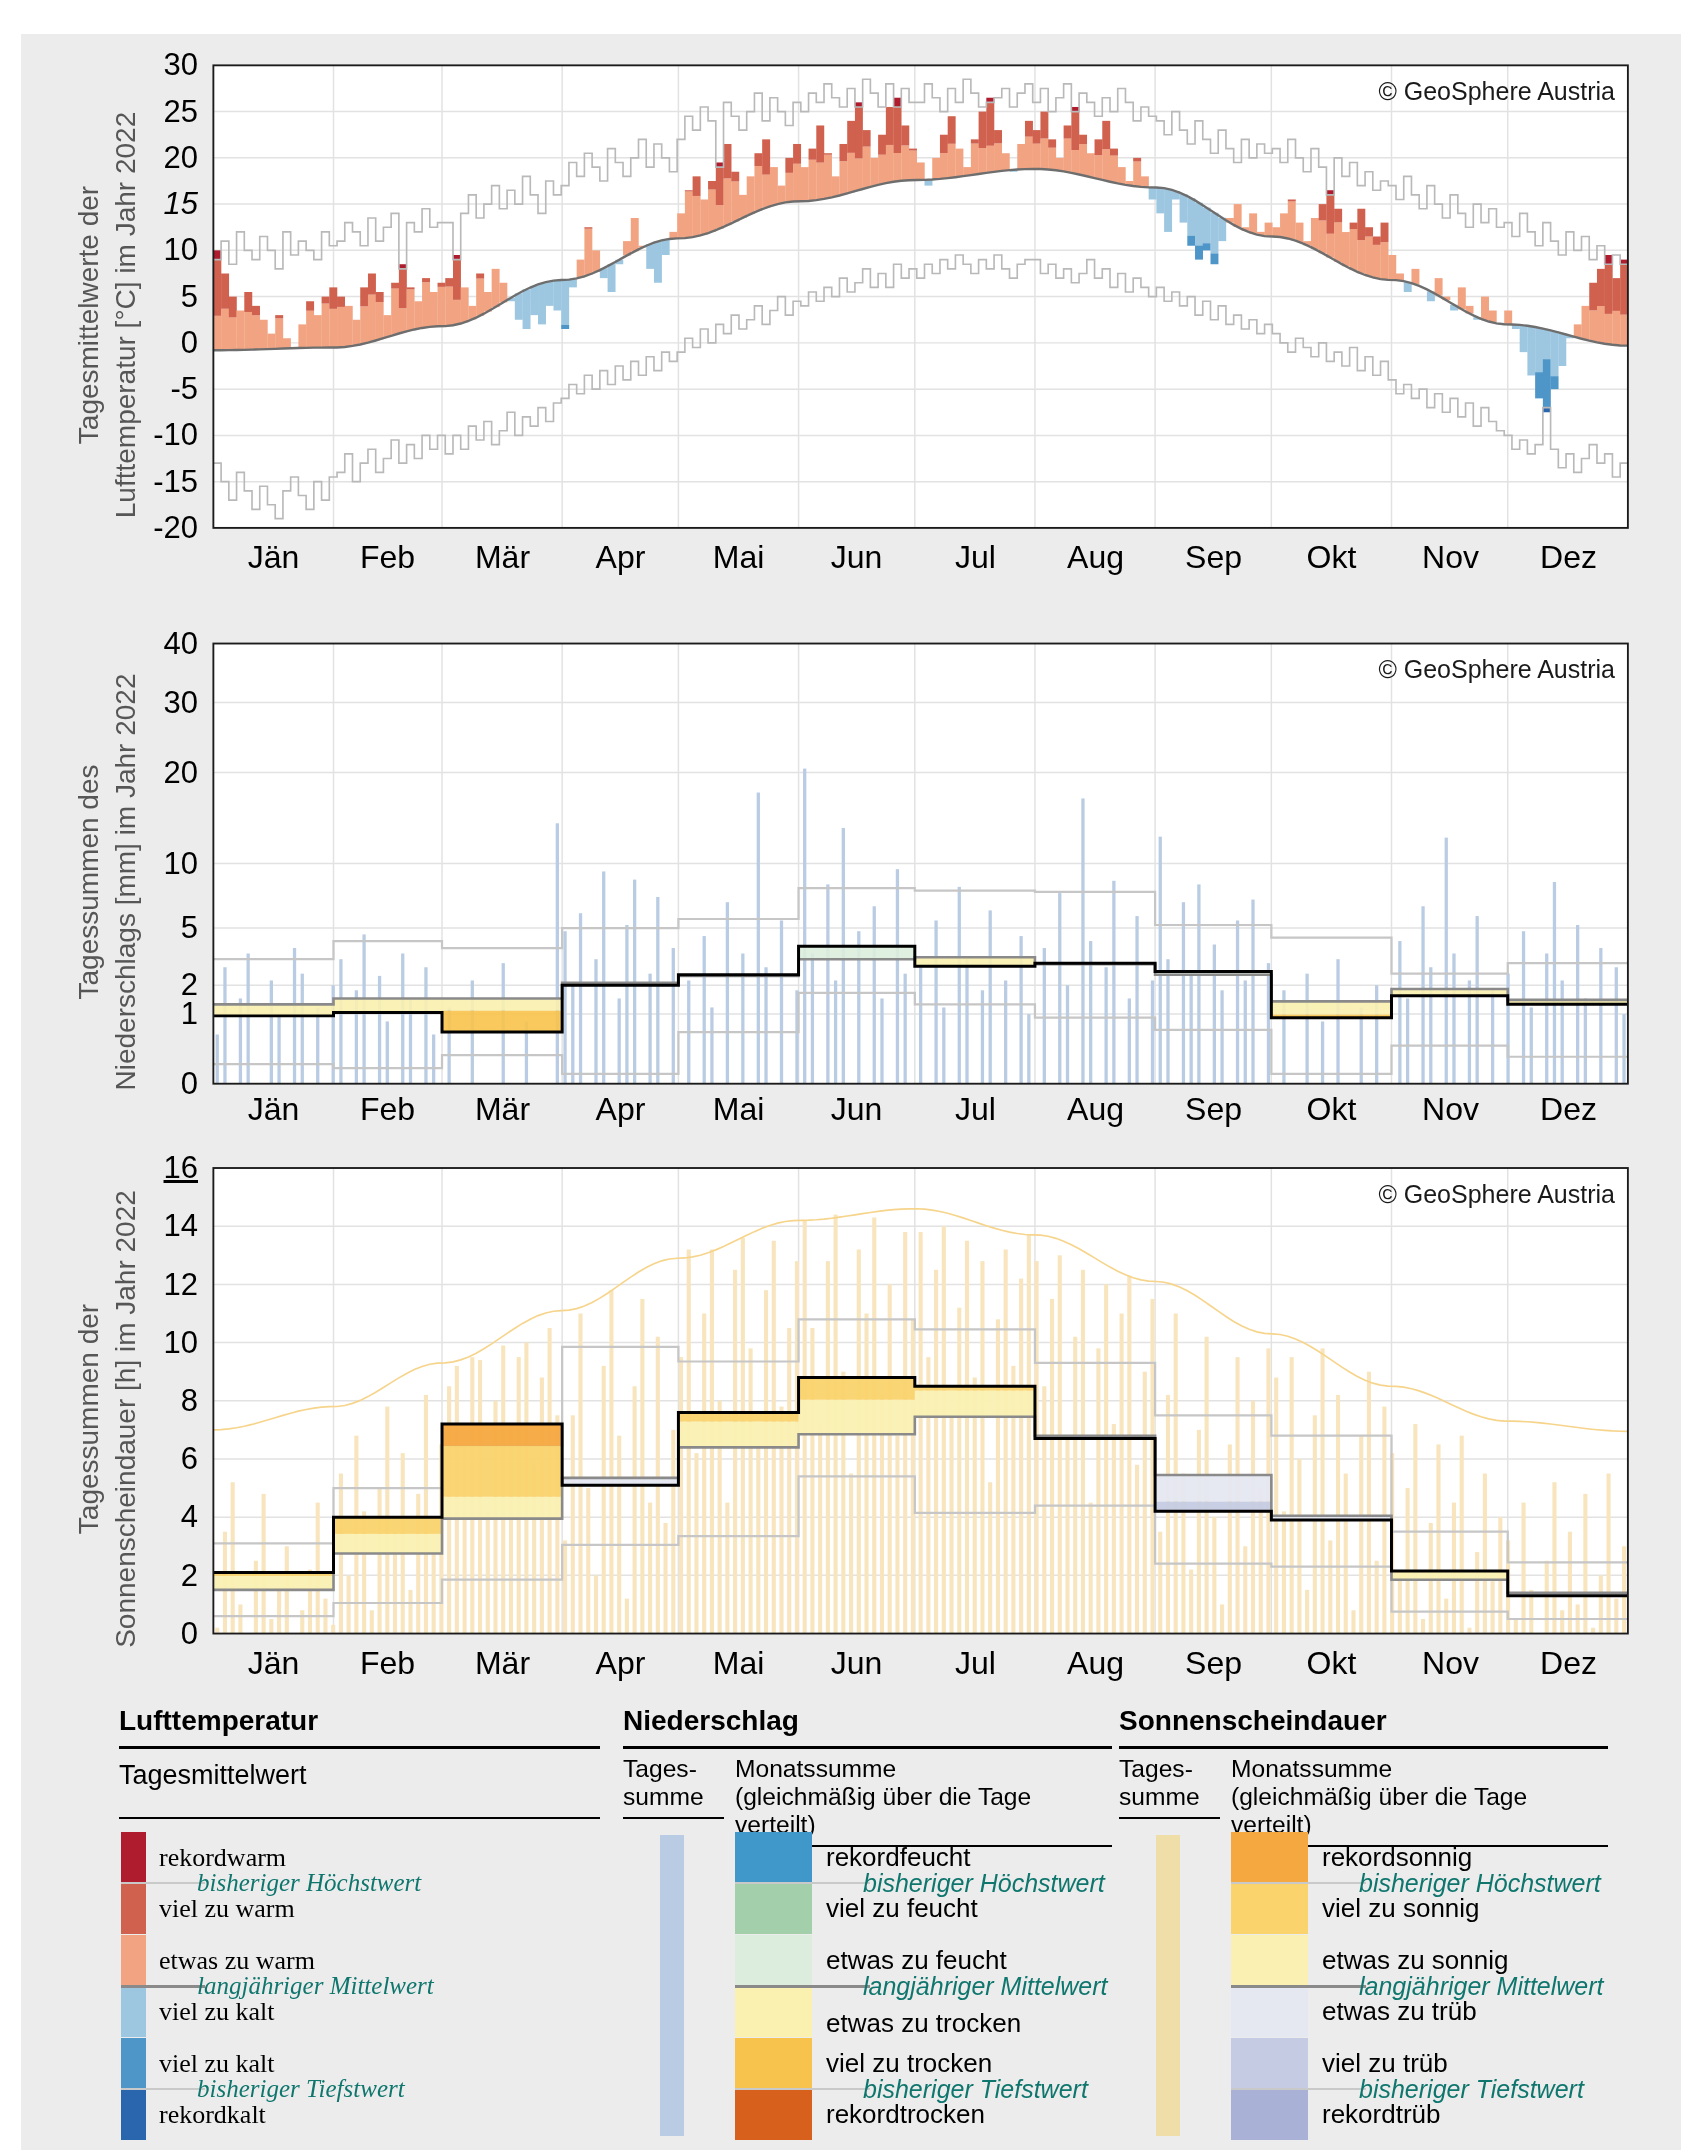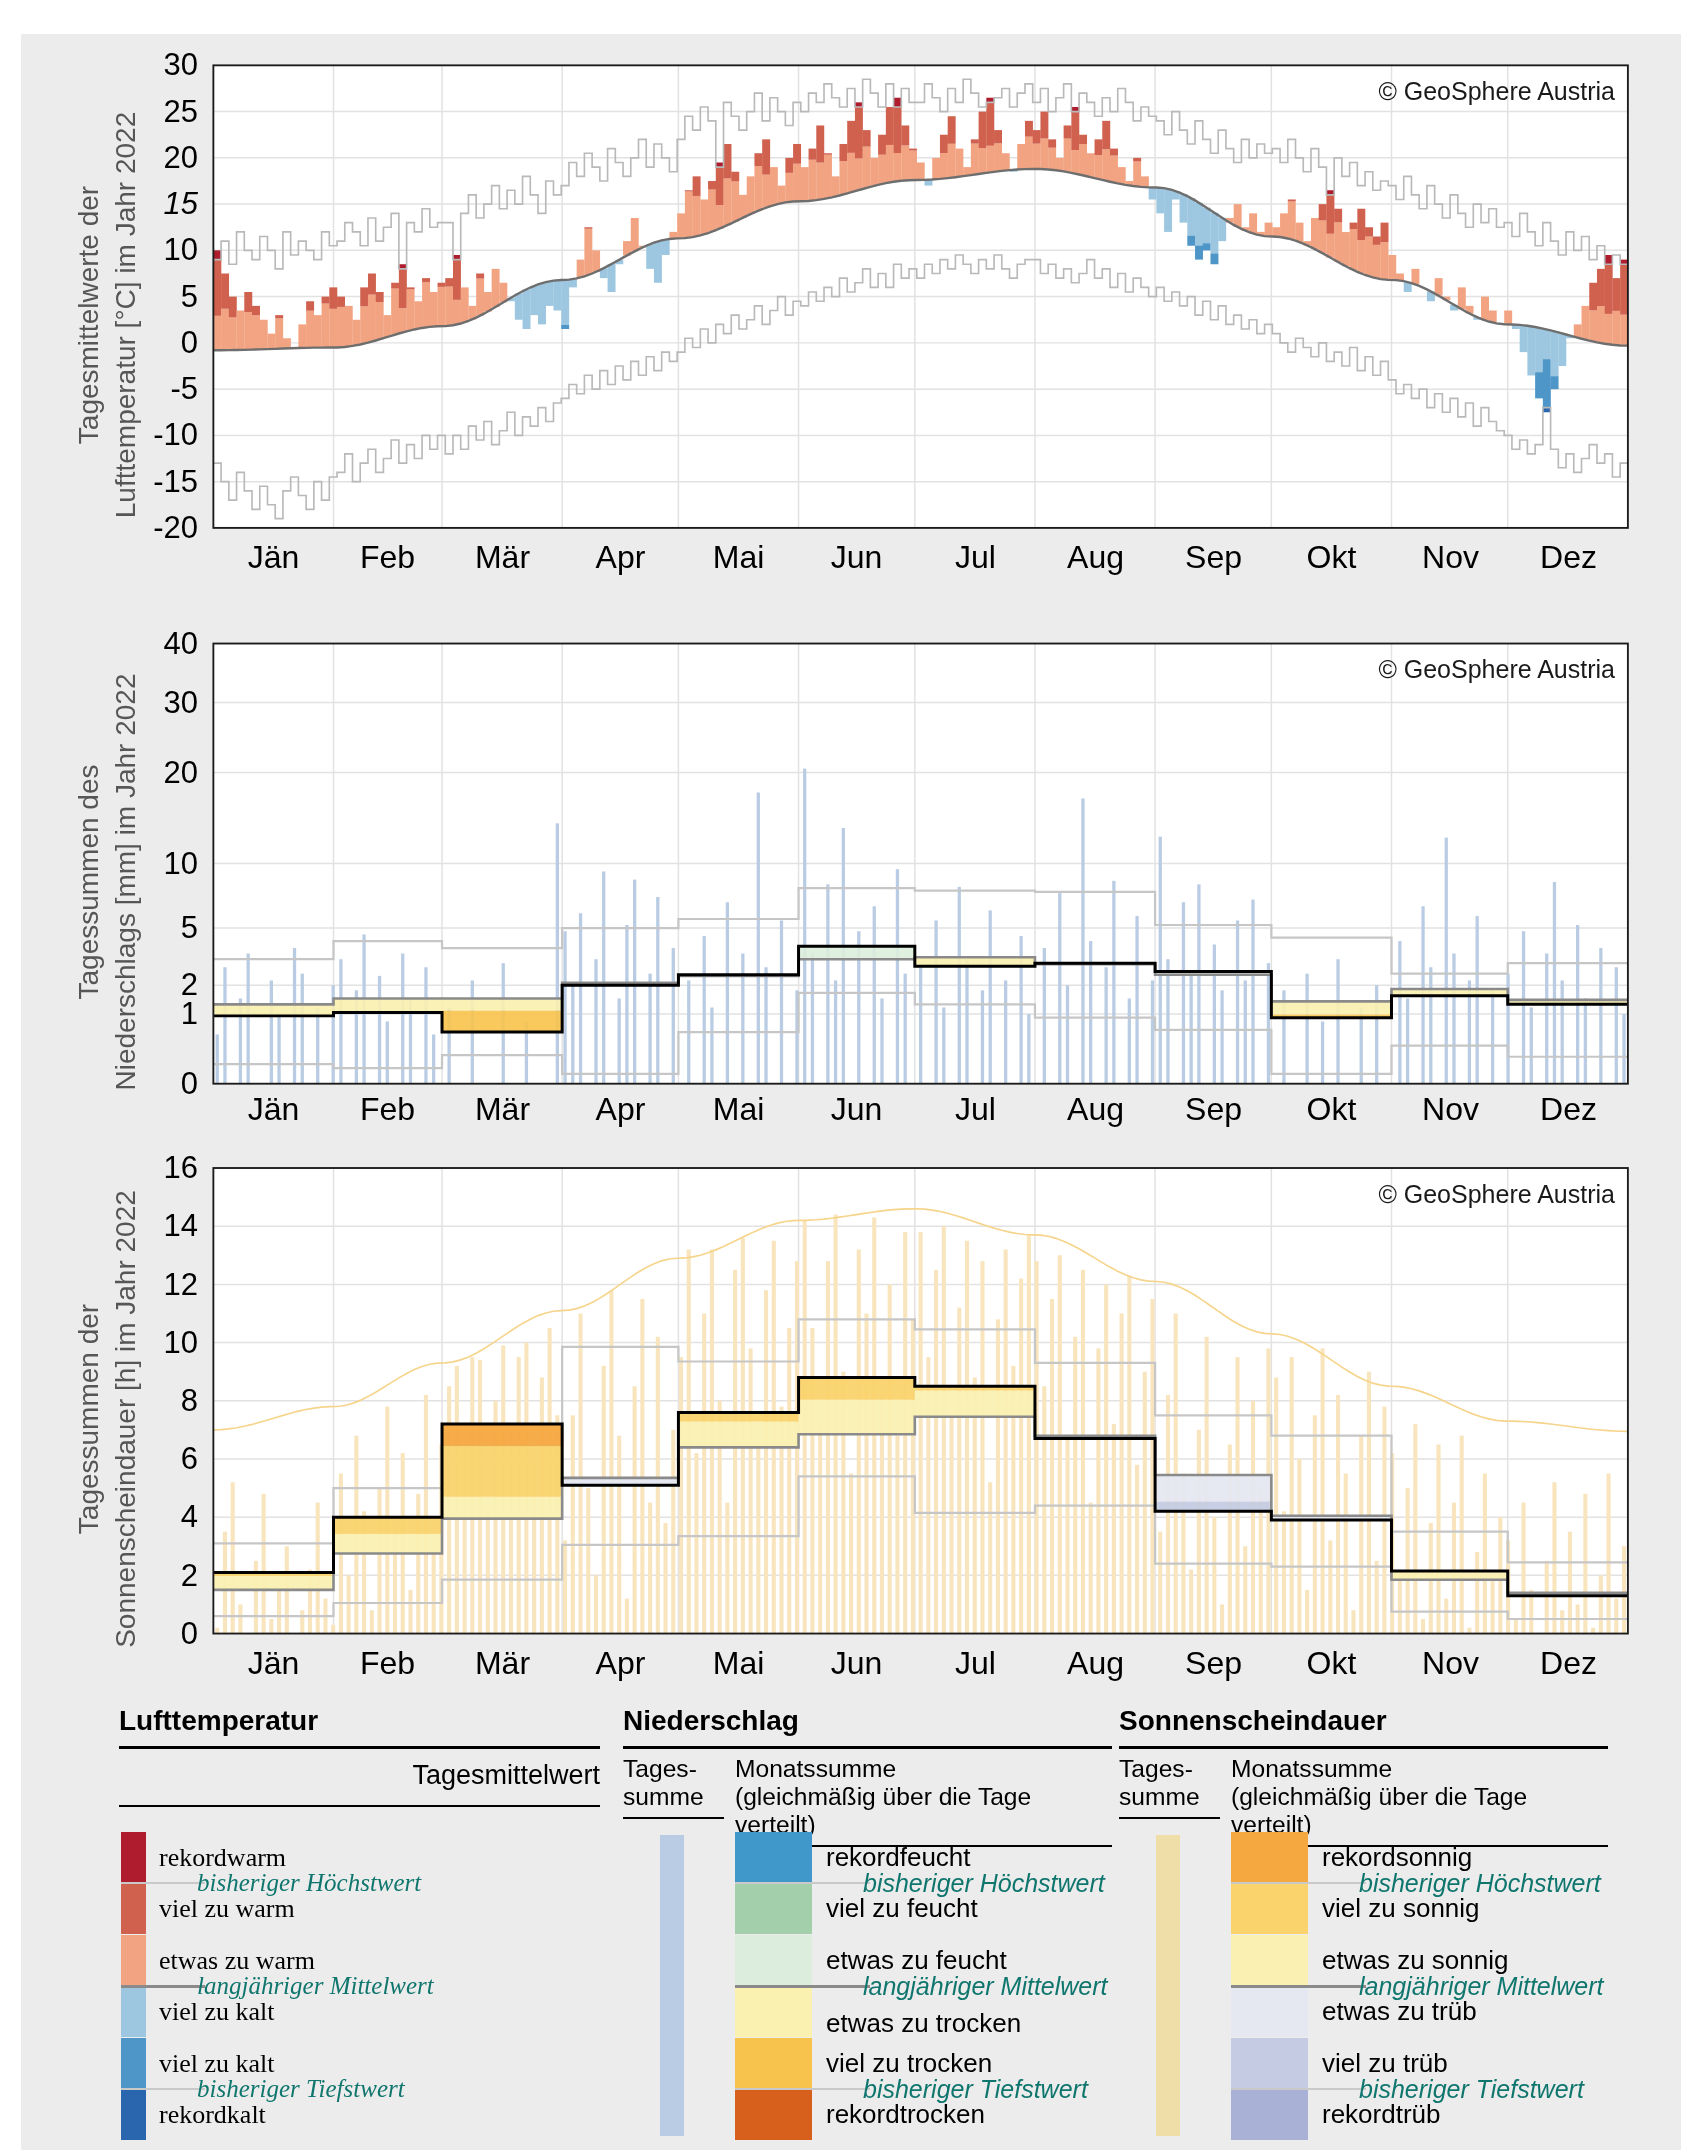--- a/index.html
+++ b/index.html
@@ -9,21 +9,21 @@
   #chart-svg{position:absolute;left:0;top:0;}
   .ytick{position:absolute;width:104px;text-align:right;font-size:31px;color:#000;
          height:37px;line-height:37px;}
   .mlabel{position:absolute;width:127px;text-align:center;font-size:32px;color:#000;}
   .ytitle{position:absolute;width:821px;text-align:center;transform:rotate(-90deg);
           color:#565656;font-size:28px;line-height:37px;}
   .copyright{position:absolute;width:313px;text-align:right;font-size:25px;color:#1a1a1a;}
   .lg-title{position:absolute;font-size:28px;font-weight:bold;color:#000;
             border-bottom:3.7px solid #000;padding-bottom:9px;}
   .lg-sub-full{position:absolute;font-size:27px;color:#000;border-bottom:2.2px solid #000;
-               padding-bottom:14px;text-align:right;}
+               padding-bottom:26px;}
   .lg-subA,.lg-subB{position:absolute;font-size:24.6px;line-height:28px;color:#000;
                border-bottom:2.2px solid #000;padding-bottom:6px;}
   .lg-stack{position:absolute;}
   .sw{position:absolute;}
   .sw-label{position:absolute;font-size:26px;color:#000;}
   .sw-divline{position:absolute;}
   .sw-divlabel{position:absolute;font-size:25px;font-style:italic;color:#0f766e;white-space:nowrap;}
   .dailybar{position:absolute;}
 </style>
 </head>
@@ -740,21 +740,21 @@
     <div class="ytick" style="left: 94px; top: 463px;">-15</div>
     <div class="ytick" style="left: 94px; top: 509px;">-20</div>
     <div class="ytick" style="left: 94px; top: 625px;">40</div>
     <div class="ytick" style="left: 94px; top: 684px;">30</div>
     <div class="ytick" style="left: 94px; top: 754px;">20</div>
     <div class="ytick" style="left: 94px; top: 845px;">10</div>
     <div class="ytick" style="left: 94px; top: 909px;">5</div>
     <div class="ytick" style="left: 94px; top: 966px;">2</div>
     <div class="ytick" style="left: 94px; top: 995px;">1</div>
     <div class="ytick" style="left: 94px; top: 1065px;">0</div>
-    <div class="ytick" style="left: 94px; top: 1149px;">16</div>
+    <div class="ytick" style="left: 94px; top: 1149px; text-decoration: underline;">16</div>
     <div class="ytick" style="left: 94px; top: 1207px;">14</div>
     <div class="ytick" style="left: 94px; top: 1266px;">12</div>
     <div class="ytick" style="left: 94px; top: 1324px;">10</div>
     <div class="ytick" style="left: 94px; top: 1382px;">8</div>
     <div class="ytick" style="left: 94px; top: 1440px;">6</div>
     <div class="ytick" style="left: 94px; top: 1498px;">4</div>
     <div class="ytick" style="left: 94px; top: 1557px;">2</div>
     <div class="ytick" style="left: 94px; top: 1615px;">0</div>
     <div class="mlabel" style="left: 210px; top: 539px;">Jän</div>
     <div class="mlabel" style="left: 324px; top: 539px;">Feb</div>

